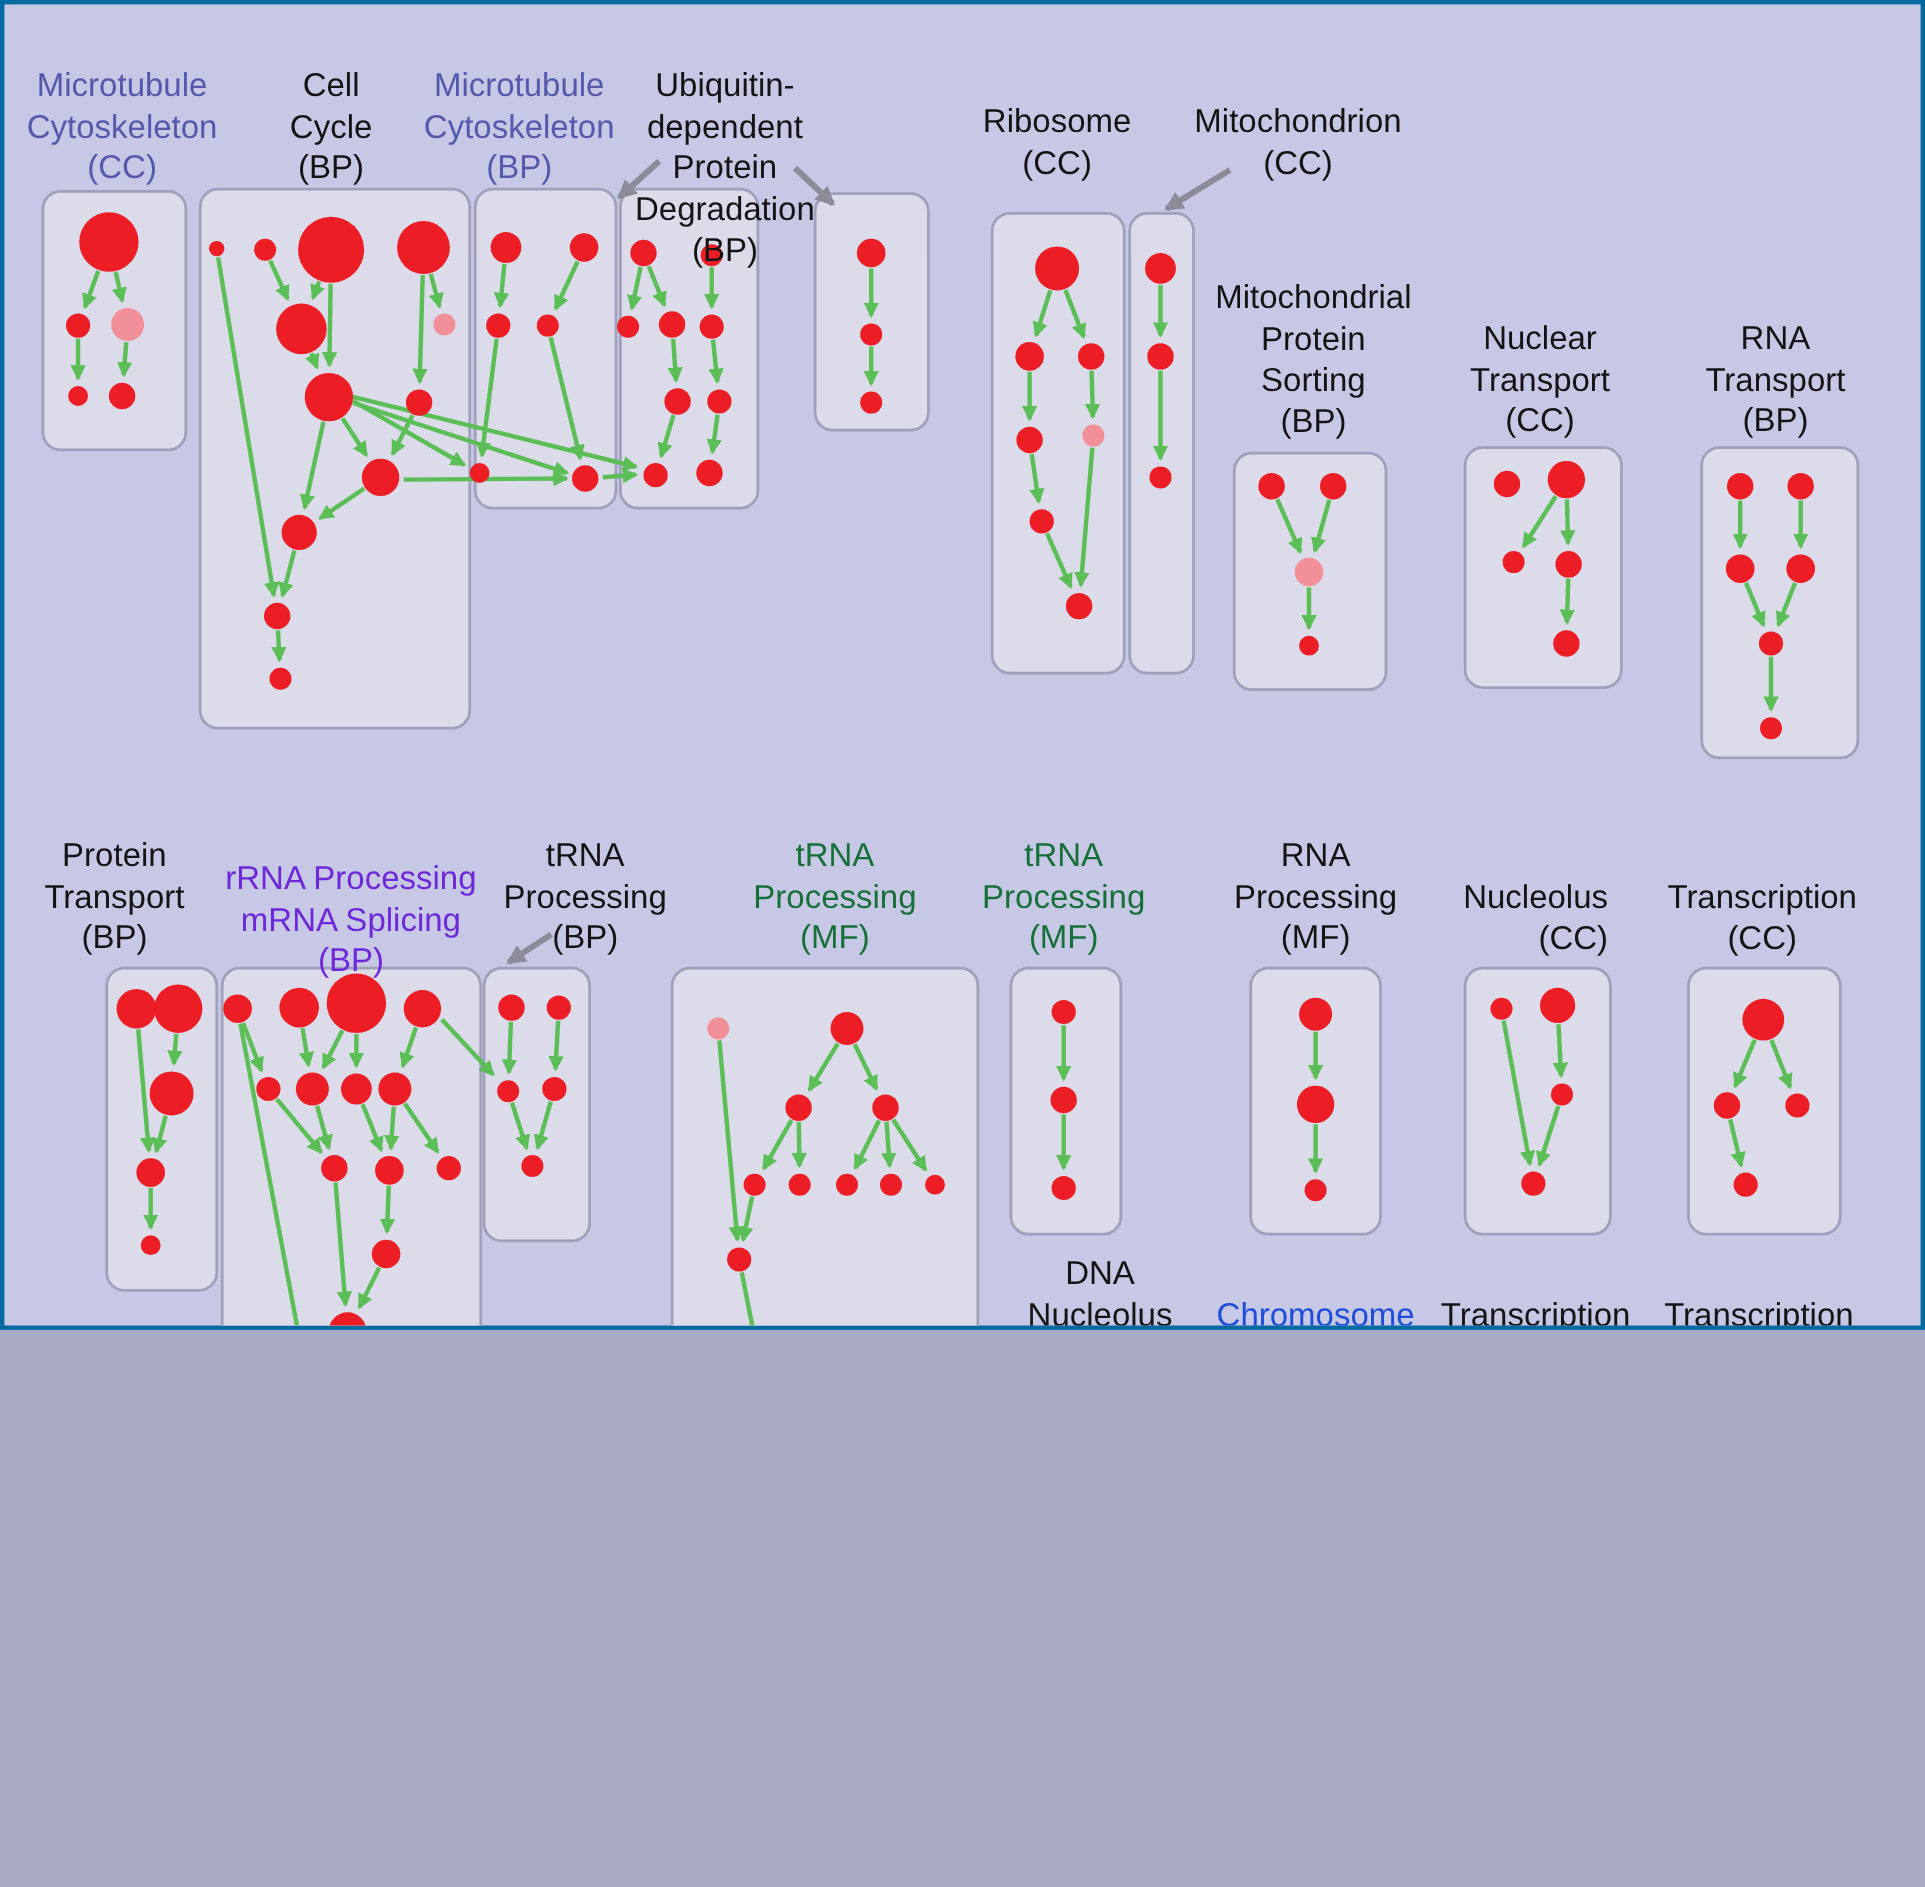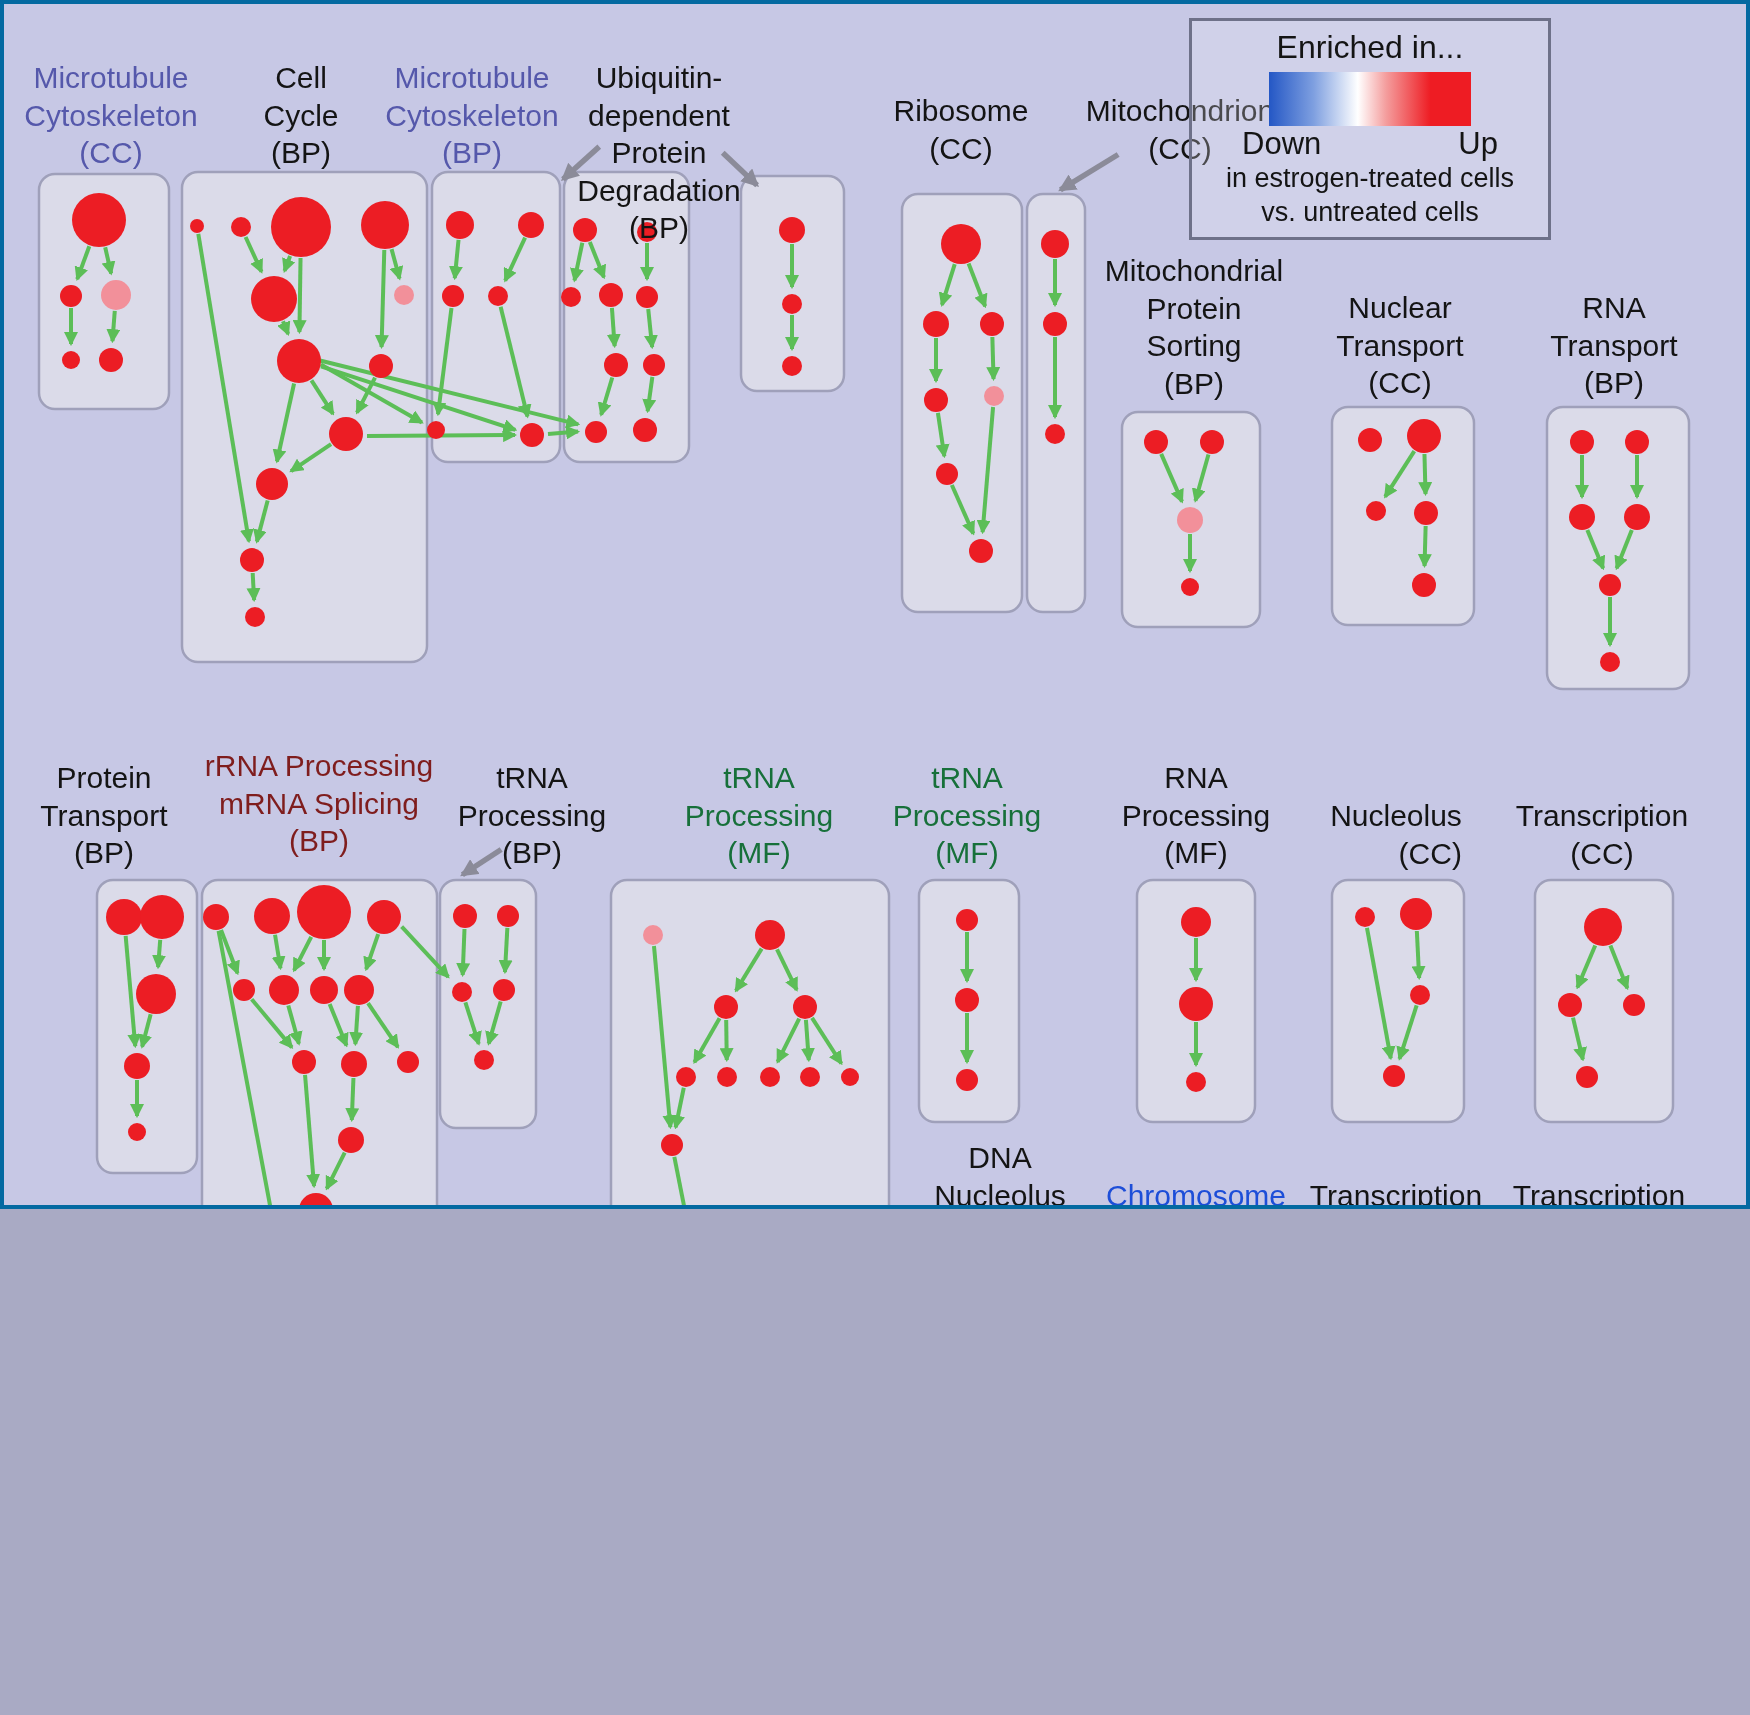--- a/index.html
+++ b/index.html
@@ -353,21 +353,21 @@
 (BP)</div>
       <div class="cluster-label" style="left: 1396px; top: 285px; color: rgb(20, 20, 20);">Nuclear
 Transport
 (CC)</div>
       <div class="cluster-label" style="left: 1610px; top: 285px; color: rgb(20, 20, 20);">RNA
 Transport
 (BP)</div>
       <div class="cluster-label" style="left: 100px; top: 755px; color: rgb(20, 20, 20);">Protein
 Transport
 (BP)</div>
-      <div class="cluster-label" style="left: 315px; top: 743px; color: #7f1d1d;">rRNA Processing
+      <div class="cluster-label" style="left: 315px; top: 776px; color: #6d28d9;">rRNA Processing
 mRNA Splicing
 (BP)</div>
       <div class="cluster-label" style="left: 528px; top: 755px; color: rgb(20, 20, 20);">tRNA
 Processing
 (BP)</div>
       <div class="cluster-label" style="left: 755px; top: 755px; color: rgb(23, 112, 58);">tRNA
 Processing
 (MF)</div>
       <div class="cluster-label" style="left: 963px; top: 755px; color: rgb(23, 112, 58);">tRNA
 Processing
@@ -385,23 +385,13 @@
       <div class="cluster-label" style="left: 1192px; top: 1173px; color: #1d4ed8;">Chromosome
 (CC)</div>
       <div class="cluster-label" style="left: 1392px; top: 1173px; color: rgb(20, 20, 20);">Transcription
 (CC)</div>
       <div class="cluster-label" style="left: 1595px; top: 1173px; color: rgb(20, 20, 20);">Transcription
 (MF)</div>
       <div class="cluster-label" style="left: 122px; top: 1305px; color: rgb(20, 20, 20);">Misc
 Junctions
 (CC)</div>
     </div>
-  <div class="legend">
-    <div class="legend-title">Enriched in...</div>
-    <div class="legend-bar" style="background: linear-gradient(90deg, rgb(36, 87, 197) 0%, rgb(126, 159, 224) 22%, rgb(255, 255, 255) 44%, rgb(244, 157, 157) 58%, rgb(238, 28, 35) 80%, rgb(238, 28, 35) 100%);"></div>
-    <div class="legend-ends">
-      <span>Down</span>
-      <span>Up</span>
-    </div>
-    <div class="legend-sub">in estrogen-treated cells</div>
-    <div class="legend-sub">vs. untreated cells</div>
-  </div>
 </div>
 
 </body></html>

